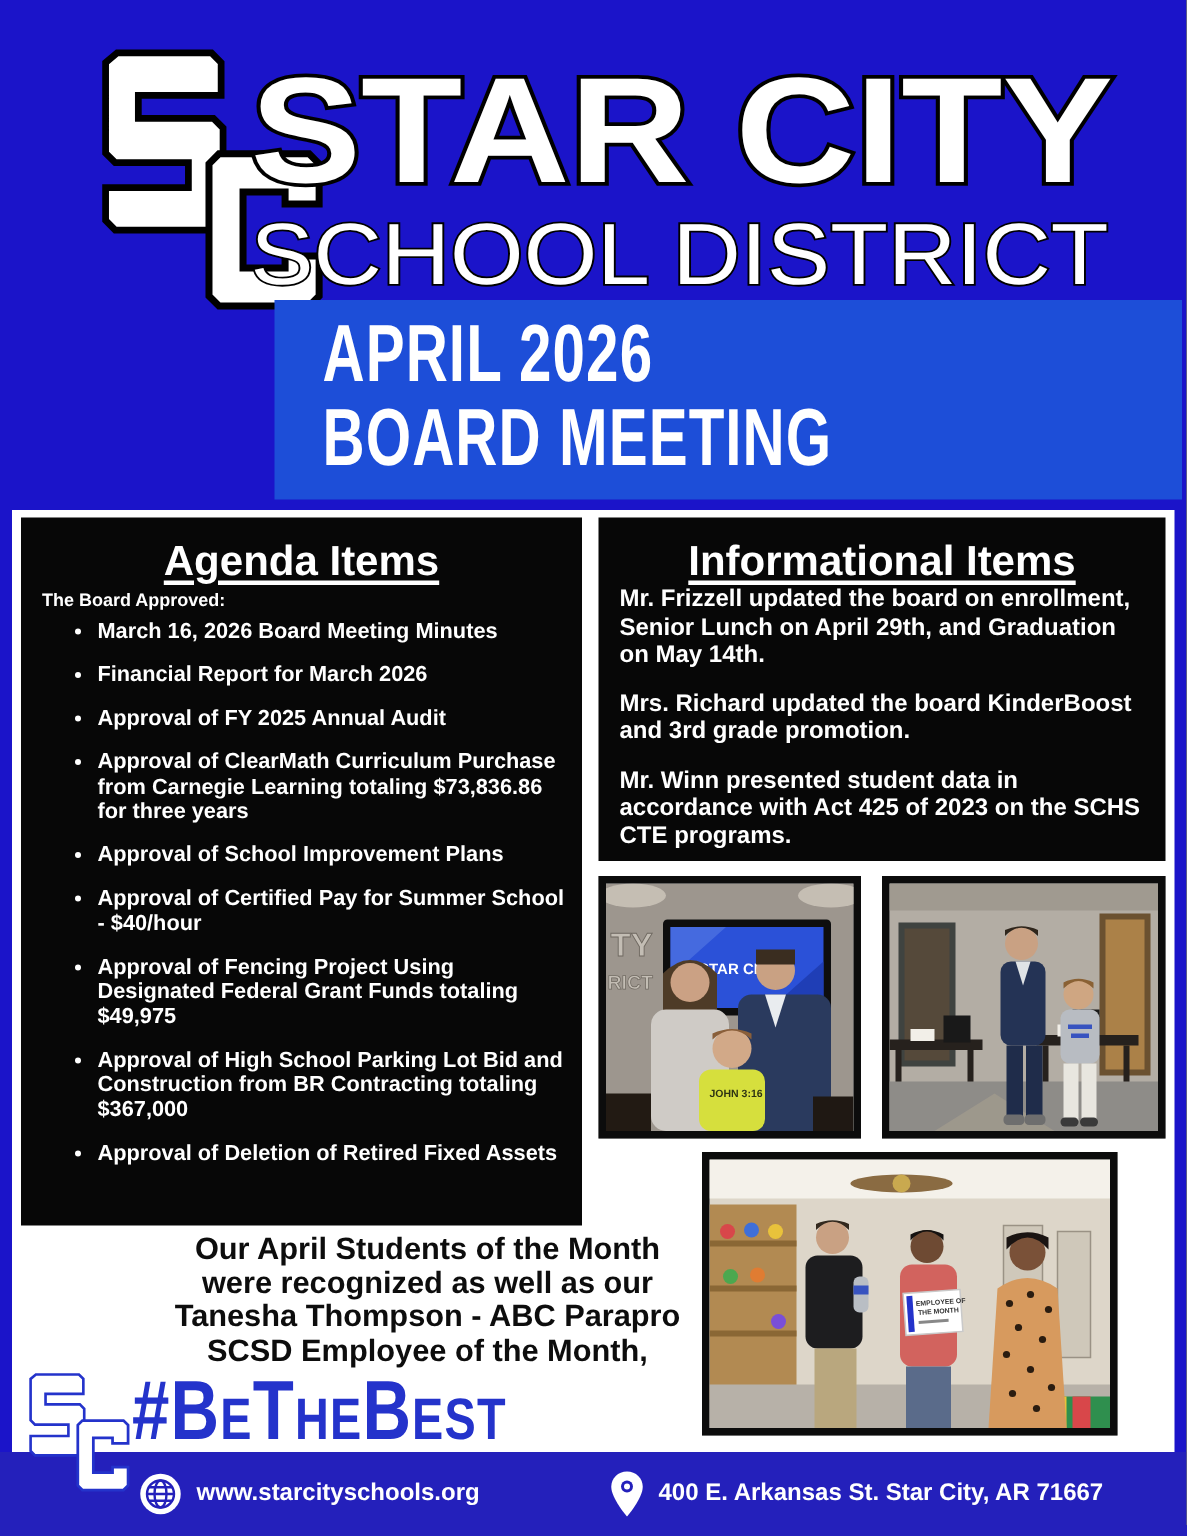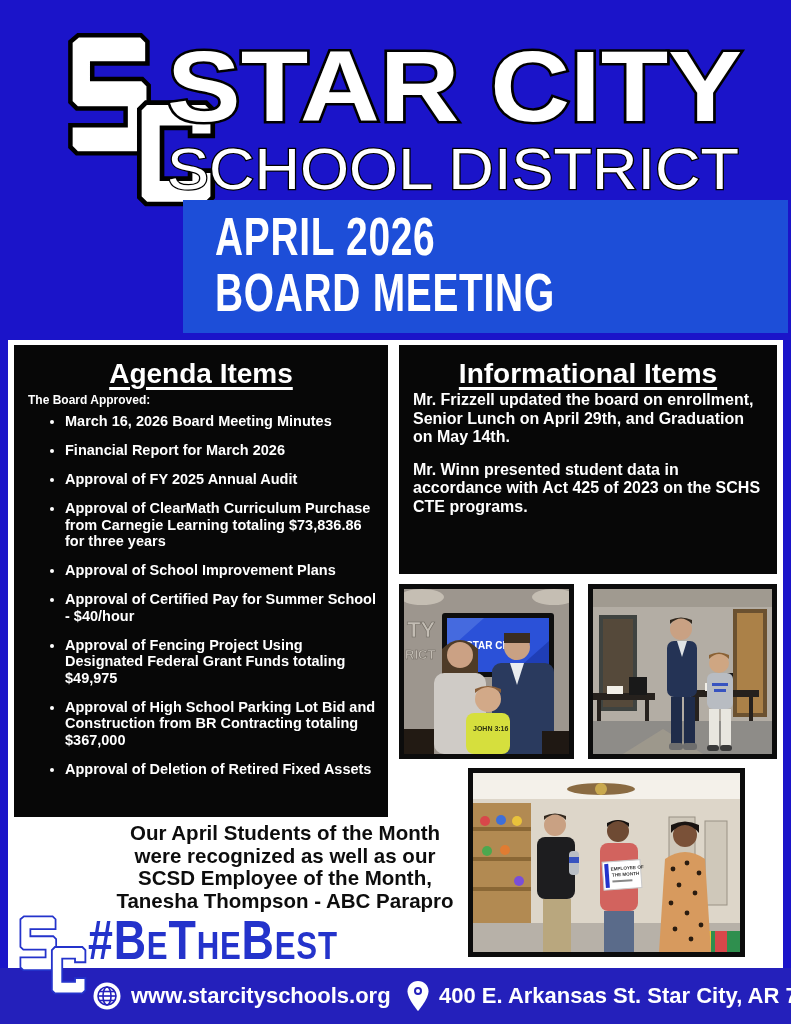--- a/index.html
+++ b/index.html
@@ -64,21 +64,21 @@
     font-variant:small-caps;letter-spacing:1px;white-space:nowrap;
     transform:scaleX(0.8);transform-origin:left top;z-index:6;
   }
   .logo-bottom{left:12px;top:894px;width:84px;height:122px;z-index:6;}
 
   
   .footer{left:0;top:968px;width:791px;height:56px;background:var(--footer-blue,#2420bb);color:#fff;z-index:4;}
   .footer-item{position:absolute;top:0;height:56px;display:flex;align-items:center;gap:9px;}
   .footer-web{left:92px;}
   .footer-addr{left:406px;}
-  .footer-text{font-weight:800;font-size:22px;white-space:nowrap;}
+  .footer-text{font-weight:800;font-size:16px;white-space:nowrap;}
   .footer-icon{display:block;}
 </style>
 </head>
 <body>
 
 <div class="page">
 
   <svg class="abs logo-top" viewBox="0 0 215 215" aria-hidden="true">
     <g transform="translate(8,4) scale(0.75)" fill="#ffffff" stroke="#000000" stroke-width="7" stroke-linejoin="miter">
       <path d="M30,6 L128,6 L138,16 L138,50 L52,50 L52,74 L130,74 L140,84 L140,180 L130,190 L28,190 L18,180 L18,146 L104,146 L104,120 L28,120 L18,110 L18,16 Z"></path>
@@ -117,20 +117,21 @@
       <li>Approval of Certified Pay for Summer School - $40/hour</li>
       <li>Approval of Fencing Project Using Designated Federal Grant Funds totaling $49,975</li>
       <li>Approval of High School Parking Lot Bid and Construction from BR Contracting totaling $367,000</li>
       <li>Approval of Deletion of Retired Fixed Assets</li>
     </ul>
   </div>
 
   <div class="abs panel info-panel">
     <div class="panel-title">Informational Items</div>
     <p class="info-para">Mr. Frizzell updated the board on enrollment, Senior Lunch on April 29th, and Graduation on May 14th.</p>
+    <p class="info-para">Mrs. Richard updated the board KinderBoost and 3rd grade promotion.</p>
     <p class="info-para">Mr. Winn presented student data in accordance with Act 425 of 2023 on the SCHS CTE programs.</p>
   </div>
 
   <div class="abs photo photo1">
     <svg width="165" height="165" viewBox="0 0 165 165">
       <rect x="0" y="0" width="165" height="165" fill="#9d968e"></rect>
       <ellipse cx="18" cy="8" rx="22" ry="8" fill="#cfc8bd" opacity="0.8"></ellipse>
       <ellipse cx="150" cy="8" rx="22" ry="8" fill="#cfc8bd" opacity="0.8"></ellipse>
       <text x="3" y="48" font-size="22" font-weight="bold" fill="#c3bdb4" stroke="#6f6961" stroke-width="0.6">TY</text>
       <text x="1" y="70" font-size="13" font-weight="bold" fill="#c3bdb4" stroke="#6f6961" stroke-width="0.5">RICT</text>
@@ -269,22 +270,22 @@
           <circle cx="228" cy="152" r="2.4"></circle>
           <circle cx="202" cy="156" r="2.4"></circle>
         <circle cx="218" cy="166" r="2.4"></circle>
       </g>
     </svg>
   </div>
 
   <div class="abs recognition">
     <div>Our April Students of the Month</div>
     <div>were recognized as well as our</div>
+    <div>Tanesha Thompson - ABC Parapro</div>
     <div>SCSD Employee of the Month,</div>
-    <div>Tanesha Thompson - ABC Parapro</div>
   </div>
 
   <svg class="abs logo-bottom" viewBox="0 0 215 215" aria-hidden="true">
     <g transform="translate(8,4) scale(0.75)" fill="#ffffff" stroke="#2433cb" stroke-width="6" stroke-linejoin="miter">
       <path d="M30,6 L128,6 L138,16 L138,50 L52,50 L52,74 L130,74 L140,84 L140,180 L130,190 L28,190 L18,180 L18,146 L104,146 L104,120 L28,120 L18,110 L18,16 Z"></path>
     </g>
     <g transform="translate(88,84) scale(0.78)" fill="#ffffff" stroke="#2433cb" stroke-width="6" stroke-linejoin="miter">
       <path d="M28,4 L118,4 L128,14 L128,54 L94,54 L94,42 L52,42 L52,118 L94,118 L94,106 L128,106 L128,146 L118,156 L28,156 L18,146 L18,14 Z"></path>
     </g>
   </svg>

